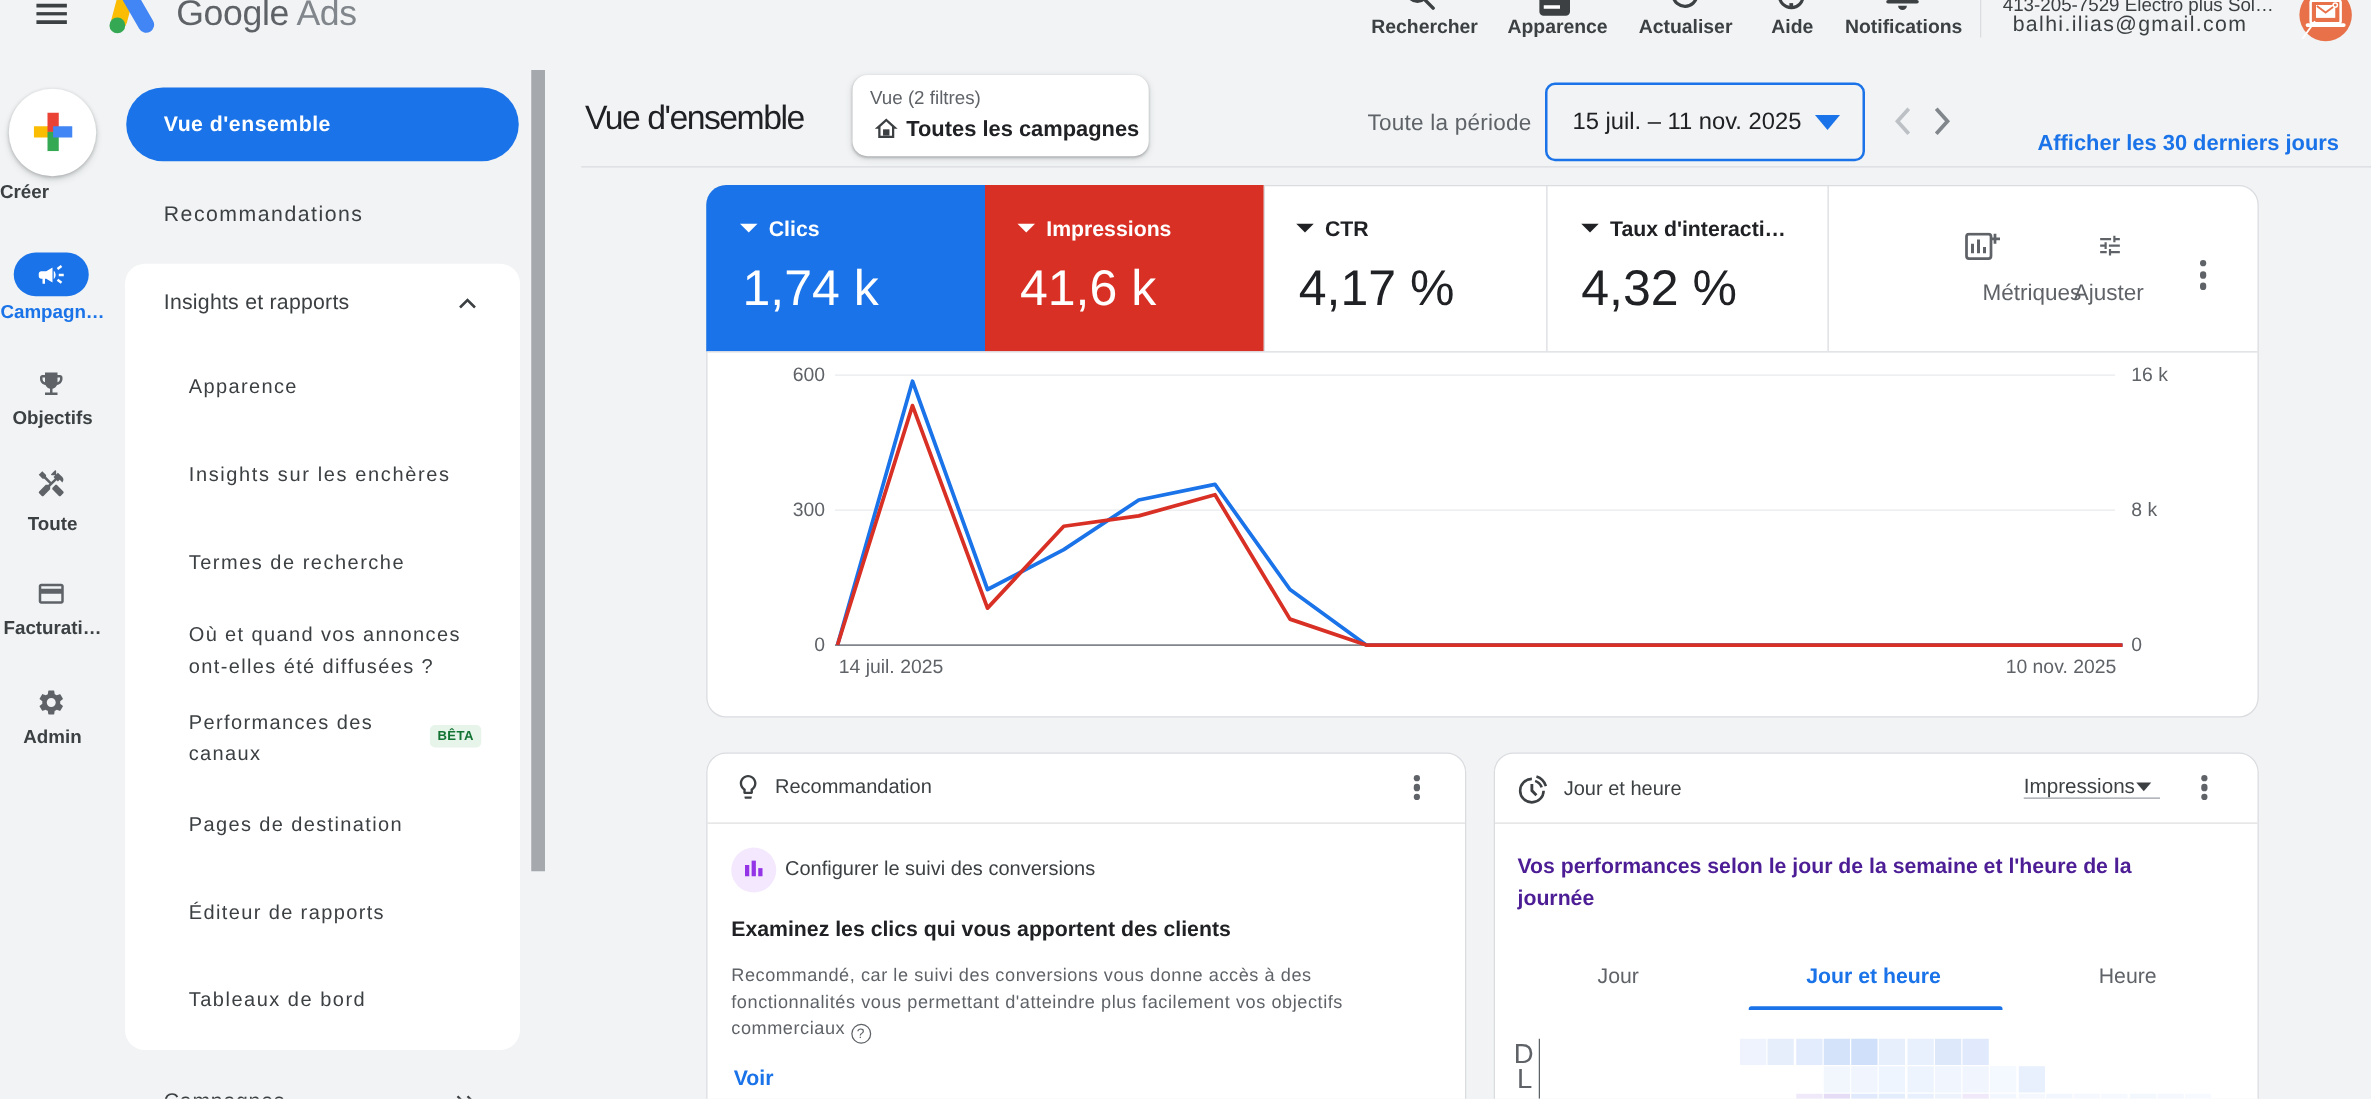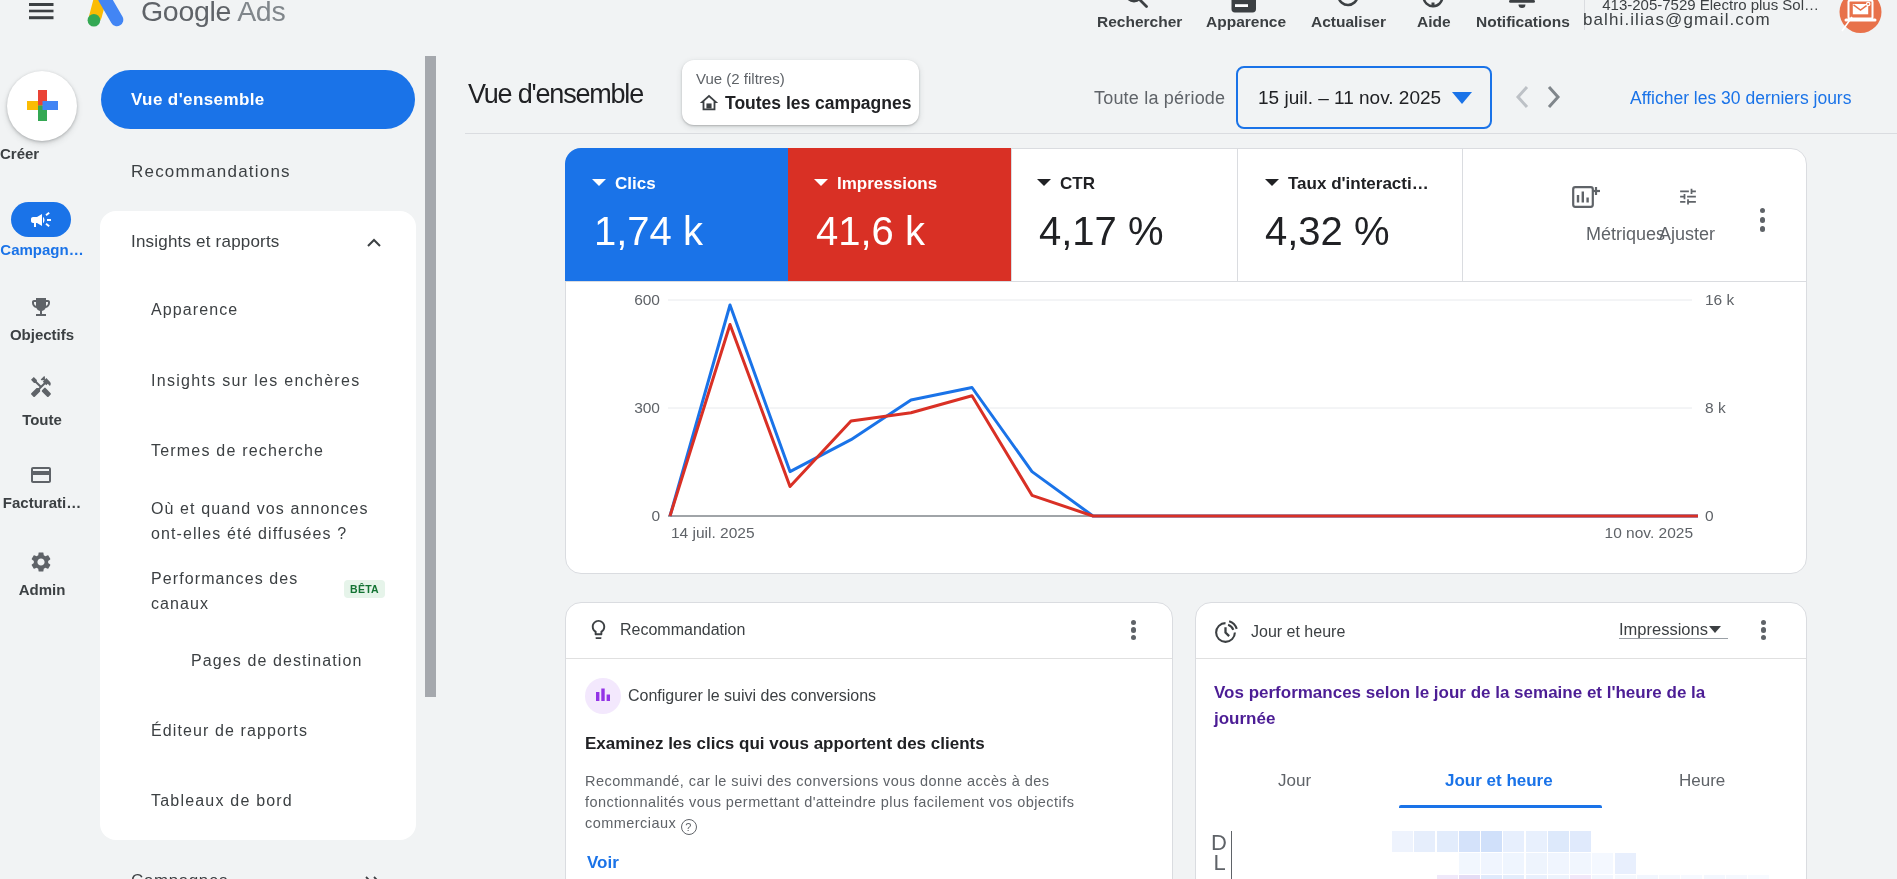--- a/index.html
+++ b/index.html
@@ -54,21 +54,21 @@
     <rect x="9.5" y="2.5" width="3" height="3" fill="#3c4043"></rect>
   </svg>
   <svg class="abs" style="left:1508px;top:0;" width="28" height="9" viewBox="0 0 28 9">
     <rect x="1" y="0" width="26" height="2.8" rx="1.4" fill="#3c4043"></rect>
     <path d="M 10.5 4.6 a 3.5 3.5 0 0 0 7 0 z" fill="#3c4043"></path>
   </svg>
 
   <div class="abs" style="left:1584px;top:0;width:1px;height:30px;background:#dadce0;"></div>
 
   <div class="abs g700" style="left:1583px;top:-4px;width:236px;font-size:15px;text-align:right;">413-205-7529 Electro plus Sol…</div>
-  <div class="abs g700" style="left:1583px;top:10px;width:242px;font-size:17px;letter-spacing:1.1px;text-align:left;">balhi.ilias@gmail.com</div>
+  <div class="abs g700" style="left:1583px;top:10px;width:242px;font-size:17px;letter-spacing:1.1px;text-align:center;">balhi.ilias@gmail.com</div>
 
   <svg class="abs" style="left:1839px;top:0;" width="43" height="34" viewBox="0 0 43 34">
     <circle cx="21.5" cy="12" r="21" fill="#e8714a"></circle>
     <rect x="9.5" y="0.5" width="24" height="18" rx="1.5" fill="none" stroke="#fff" stroke-width="2"></rect>
     <rect x="13.8" y="4" width="15.4" height="10.3" fill="#fff"></rect>
     <path d="M14.5 4.8 L21.5 10 L28.5 4.8" fill="none" stroke="#e8714a" stroke-width="1.5"></path>
     <circle cx="29.2" cy="4" r="2.3" fill="#fff"></circle>
     <circle cx="29.2" cy="4" r="1.1" fill="#e8714a"></circle>
     <rect x="5.5" y="18.5" width="32" height="3" rx="1.5" fill="#fff"></rect>
     <line x1="3" y1="31" x2="13" y2="17" stroke="#fff" stroke-width="1.5"></line>
@@ -124,21 +124,21 @@
   <svg class="abs" style="left:267px;top:182px;" width="14" height="9" viewBox="0 0 14 9">
       <path d="M1 8 L7 2 L13 8" fill="none" stroke="#3c4043" stroke-width="2"></path>
     </svg>
 
   <div class="abs g700" style="left:51px;top:245px;font-size:16px;letter-spacing:1.1px;">Apparence</div>
   <div class="abs g700" style="left:51px;top:316px;font-size:16px;letter-spacing:1.3px;">Insights sur les enchères</div>
   <div class="abs g700" style="left:51px;top:386px;font-size:16px;letter-spacing:1.2px;">Termes de recherche</div>
   <div class="abs g700" style="left:51px;top:440px;font-size:16px;letter-spacing:1.1px;line-height:25px;">Où et quand vos annonces<br>ont-elles été diffusées ?</div>
   <div class="abs g700" style="left:51px;top:510px;font-size:16px;letter-spacing:1.1px;line-height:25px;">Performances des<br>canaux</div>
   <div class="abs" style="left:244px;top:524px;background:#e6f4ea;color:#137333;font-size:10.5px;font-weight:700;padding:3px 6px;border-radius:4px;letter-spacing:.3px;">BÊTA</div>
-  <div class="abs g700" style="left:51px;top:596px;font-size:16px;letter-spacing:1.1px;margin-left:40px;">Pages de destination</div>
+  <div class="abs g700" style="left:51px;top:596px;font-size:16px;letter-spacing:1.1px;">Pages de destination</div>
   <div class="abs g700" style="left:51px;top:666px;font-size:16px;letter-spacing:1.1px;">Éditeur de rapports</div>
   <div class="abs g700" style="left:51px;top:736px;font-size:16px;letter-spacing:1.2px;">Tableaux de bord</div>
 
   <div class="abs g700" style="left:31px;top:815px;font-size:17px;letter-spacing:0.6px;">Campagnes</div>
   <svg class="abs" style="left:264px;top:820px;" width="20" height="12" viewBox="0 0 20 12">
       <path d="M2 1 L7 6 L2 11 M10 1 L15 6 L10 11" fill="none" stroke="#3c4043" stroke-width="1.8"></path>
     </svg>
 </div>
 
 <div class="abs" style="left:425px;top:56px;width:11px;height:641px;background:#a5a8ad;"></div>
@@ -156,21 +156,21 @@
 <div class="abs g600" style="left:1094px;top:88px;font-size:18px;letter-spacing:0.2px;">Toute la période</div>
 <div class="abs" style="left:1236px;top:66px;width:256px;height:63px;border:2px solid #1a73e8;border-radius:8px;"></div>
 <div class="abs" style="left:1258px;top:87px;font-size:19px;color:#202124;">15 juil. – 11 nov. 2025</div>
 <div class="abs" style="left:1452px;top:92px;width:0;height:0;border-left:10px solid transparent;border-right:10px solid transparent;border-top:12px solid #1a73e8;"></div>
 <svg class="abs" style="left:1515px;top:85px;" width="14" height="24" viewBox="0 0 14 24">
     <path d="M12 2 L3 12 L12 22" fill="none" stroke="#bdc1c6" stroke-width="3"></path>
   </svg>
 <svg class="abs" style="left:1547px;top:85px;" width="14" height="24" viewBox="0 0 14 24">
     <path d="M2 2 L11 12 L2 22" fill="none" stroke="#80868b" stroke-width="3"></path>
   </svg>
-<div class="abs" style="left:1630px;top:88px;font-size:17.5px;font-weight:400;color:#1a73e8;">Afficher les 30 derniers jours</div>
+<div class="abs" style="left:1630px;top:104px;font-size:17.5px;font-weight:700;color:#1a73e8;">Afficher les 30 derniers jours</div>
 
 <div class="abs" style="left:465px;top:133px;width:1432px;height:1px;background:#dadce0;"></div>
 
 <div class="abs card" style="left:565px;top:148px;width:1242px;height:426px;"></div>
 
 <div class="abs" style="left:565px;top:148px;width:223px;height:133px;background:#1a73e8;border-radius:16px 0 0 0;"></div>
 <div class="abs" style="left:788px;top:148px;width:223px;height:133px;background:#d93025;"></div>
 <div class="abs" style="left:1011px;top:148px;width:1px;height:133px;background:#dadce0;"></div>
 <div class="abs" style="left:1237px;top:148px;width:1px;height:133px;background:#dadce0;"></div>
 <div class="abs" style="left:1462px;top:148px;width:1px;height:133px;background:#dadce0;"></div>

